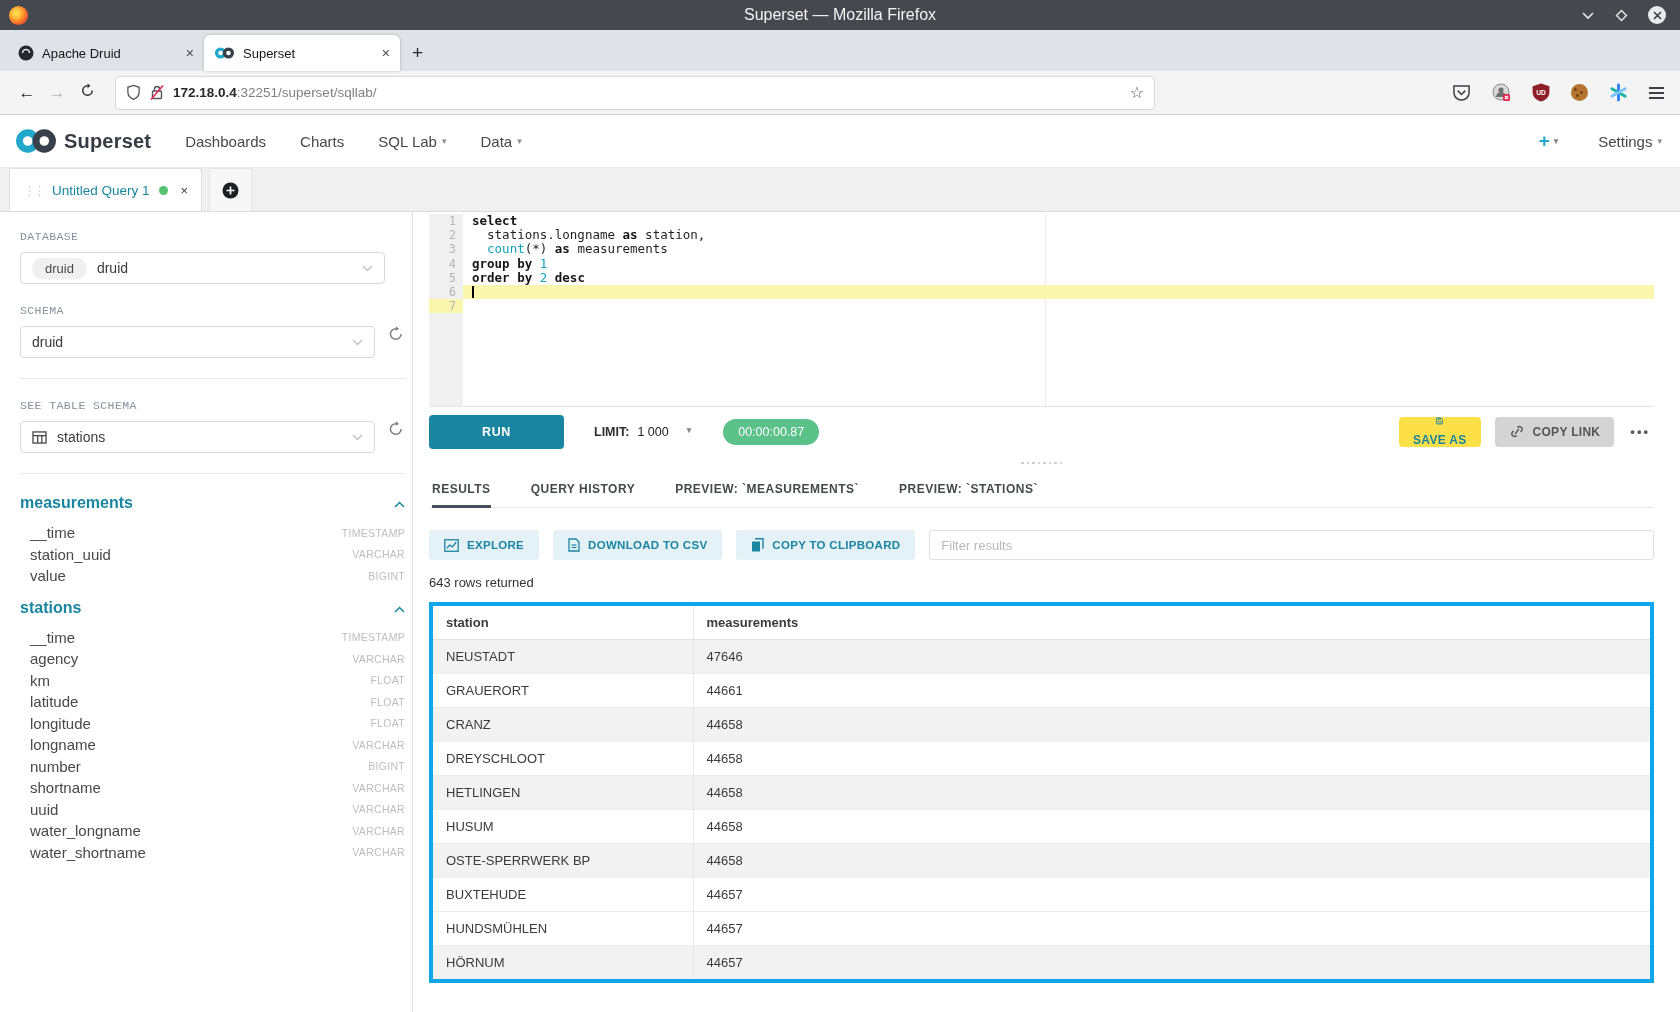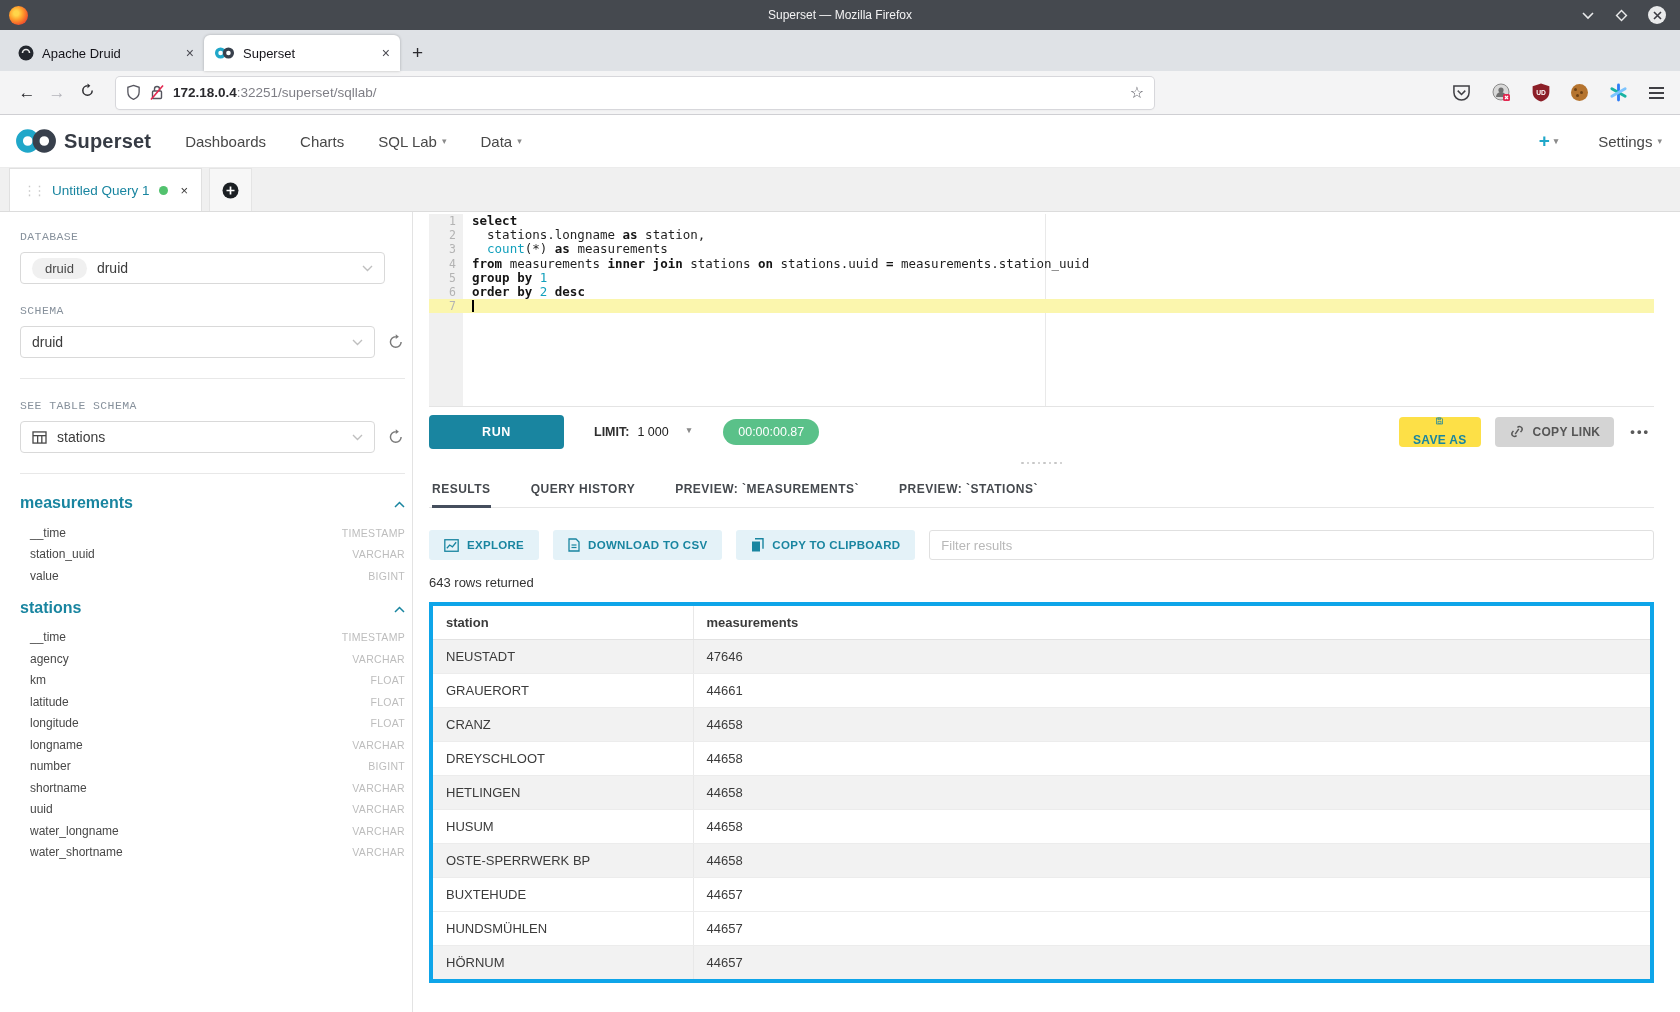--- a/index.html
+++ b/index.html
@@ -3,21 +3,21 @@
 <meta charset="utf-8">
 <style>
   * { margin:0; padding:0; box-sizing:border-box; }
   html,body { width:1680px; height:1012px; overflow:hidden; background:#fff;
     font-family:"Liberation Sans", sans-serif; }
 
   
   .titlebar { height:30px; background:#45494f; display:flex; align-items:center; position:relative; }
   .fx-logo { width:19px; height:19px; border-radius:50%; margin-left:9px;
     background: radial-gradient(circle at 38% 38%, #ffd54a 15%, #ff9e2c 40%, #f2572b 70%, #b5366a 100%); }
-  .title-text { position:absolute; left:0; right:0; text-align:center; color:#f3f3f4; font-size:12px; }
+  .title-text { position:absolute; left:0; right:0; text-align:center; color:#f3f3f4; font-size:16px; }
   .win-controls { margin-left:auto; display:flex; align-items:center; gap:20px; margin-right:14px; z-index:2; }
   .win-close { width:18px; height:18px; border-radius:50%; background:#e9eaeb; display:flex; align-items:center; justify-content:center; }
 
   .tabbar { height:41px; background:#dfe2e6; display:flex; align-items:flex-end; padding-left:8px; }
   .btab { width:196px; height:36px; display:flex; align-items:center; gap:8px; padding:0 10px; font-size:13px; color:#15141a; border-radius:6px 6px 0 0; }
   .btab.active { background:#fff; box-shadow:0 0 3px rgba(0,0,0,.25); }
   .btab-label { flex:1; white-space:nowrap; overflow:hidden; }
   .btab-close { color:#4a4a52; font-size:14px; }
   .newtab { font-size:19px; color:#2a2a2e; margin:0 0 7px 12px; }
 
@@ -53,31 +53,31 @@
   .qtab-label { color:#1985a0; font-size:13.5px; }
   .qtab-dot { width:9px; height:9px; border-radius:50%; background:#52c26e; }
   .qtab-close { color:#3a3a3a; font-size:13px; margin-left:4px; }
   .qtab-add { width:43px; background:#f7f7f7; border:1px solid #e4e4e4; border-bottom:none; margin-left:7px;
     display:flex; align-items:center; justify-content:center; }
 
   
   .main { display:flex; height:800px; }
   .sidebar { width:413px; border-right:1px solid #e3e3e3; padding:18px 8px 0 20px; overflow:hidden; flex:none; }
   .fld-label { font-size:11.5px; color:#87919c; letter-spacing:.4px; margin-bottom:9px;font-family:Liberation Mono, monospace; }
-  .sel-row { display:flex; align-items:center; margin-bottom:20px; }
+  .sel-row { display:flex; margin-bottom:20px; }
   .select { width:365px; height:32px; border:1px solid #d9d9d9; border-radius:4px; display:flex; align-items:center; padding:0 11px; gap:10px; background:#fff; }
   .sel-chev { margin-left:auto; }
   .pill { background:#f0f0f0; border-radius:11px; padding:3px 13px; font-size:13px; color:#484848; }
   .sel-text { font-size:14px; color:#3b3b3b; }
   .refresh { margin-left:13px; }
   .hr { border-top:1px solid #e8e8e8; width:385px; margin-bottom:20px; }
   .schema-heading { width:385px; display:flex; align-items:center; justify-content:space-between;
     font-size:16px; font-weight:bold; color:#1985a0; margin:4px 0 10px; }
   .col-row { width:385px; display:flex; justify-content:space-between; align-items:center; height:21.5px; padding-left:10px; }
-  .col-name { font-size:12px; color:#484848; }
+  .col-name { font-size:15px; color:#484848; }
   .col-type { font-size:10.5px; color:#bdbdbd; letter-spacing:.3px; }
   .schema-section { margin-bottom:12px; }
 
   .work { flex:1; display:flex; flex-direction:column; padding:0 26px 0 16px; overflow:hidden; }
 
   
   .editor { height:192px; margin-top:2px; display:flex; position:relative; }
   .gutter { width:34px; background:#f0f0f0; font-family:"DejaVu Sans Mono", monospace; font-size:11.5px; color:#b3b3b3; text-align:right; flex:none; }
   .gutter .ln { height:14.2px; line-height:14.2px; padding-right:7px; }
   .gutter .ln.active { background:#fbf6ad; }
@@ -408,21 +408,20 @@
           <div class="ln">4</div>
           <div class="ln">5</div>
           <div class="ln">6</div>
           <div class="ln active">7</div>
         </div>
       <div class="code" id="code">
         <div class="print-margin"></div>
       <div class="line"><span class="kw">select</span></div>
           <div class="line"><span>  stations.longname </span><span class="kw">as</span><span> station,</span></div>
           <div class="line"><span>  </span><span class="fn">count</span><span>(*) </span><span class="kw">as</span><span> measurements</span></div>
-          <div class="line"><span class="kw">from</span><span> measurements </span><span class="kw">inner join</span><span> stations </span><span class="kw">on</span><span> stations.uuid </span><span class="kw">=</span><span> measurements.station_uuid</span></div>
           <div class="line"><span class="kw">group by</span><span> </span><span class="num">1</span></div>
           <div class="line"><span class="kw">order by</span><span> </span><span class="num">2</span><span> </span><span class="kw">desc</span></div>
           <div class="line active"><span class="cursor"></span></div>
         </div>
     </div>
 
     <div class="editor-toolbar">
       <button class="run-btn">RUN</button>
       <div class="limit">
         <span>LIMIT:</span>

